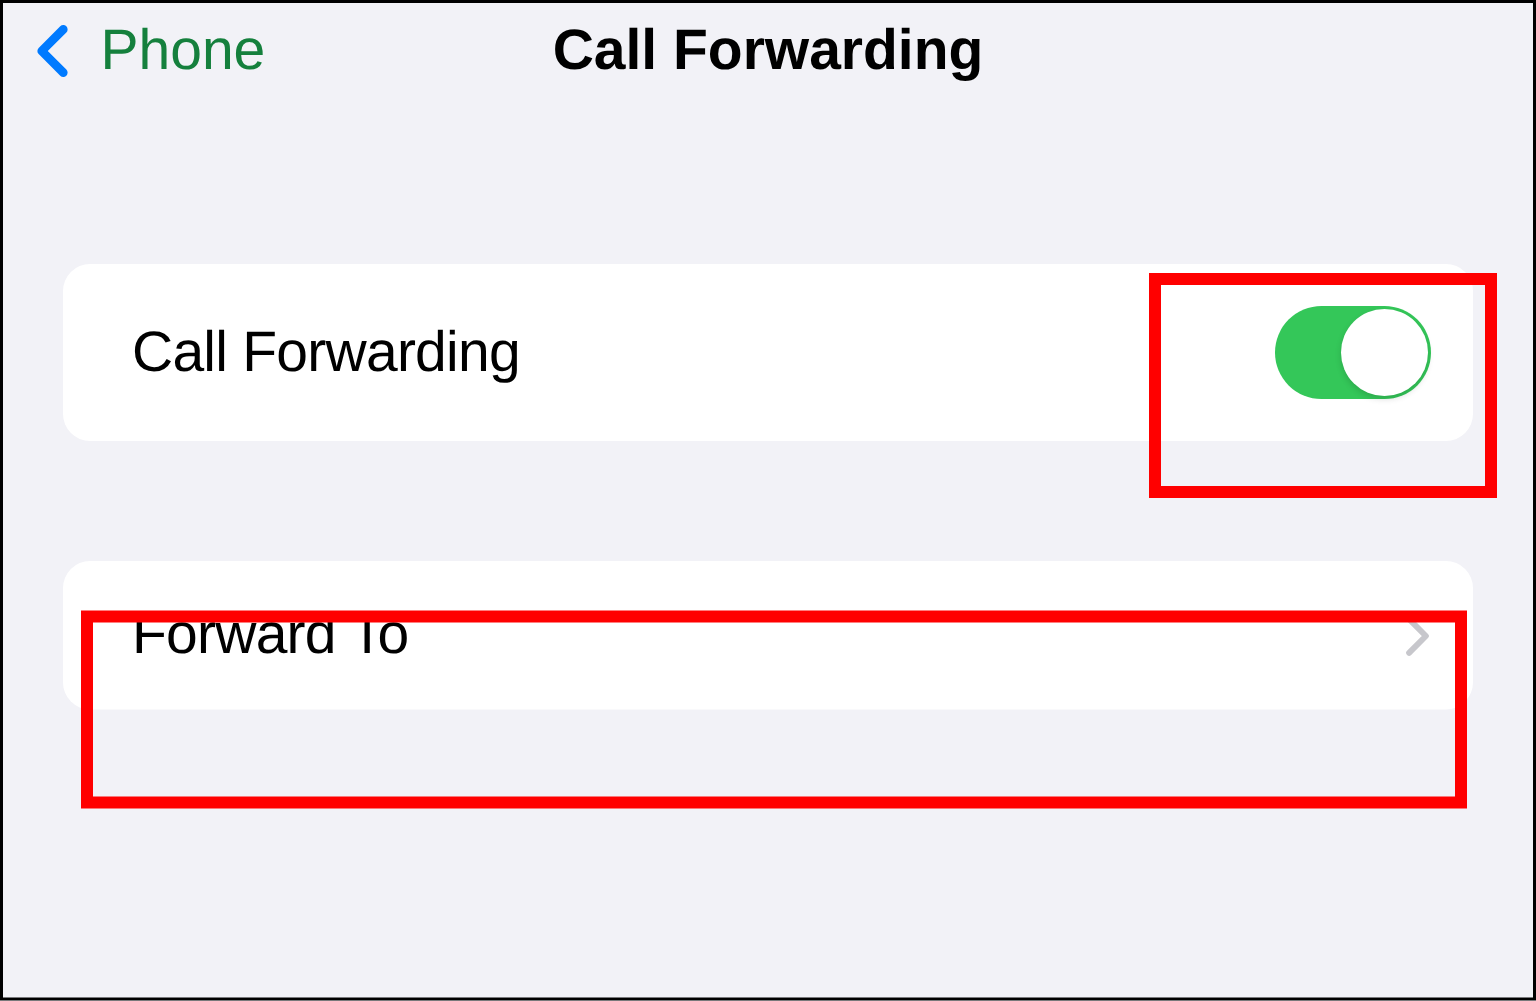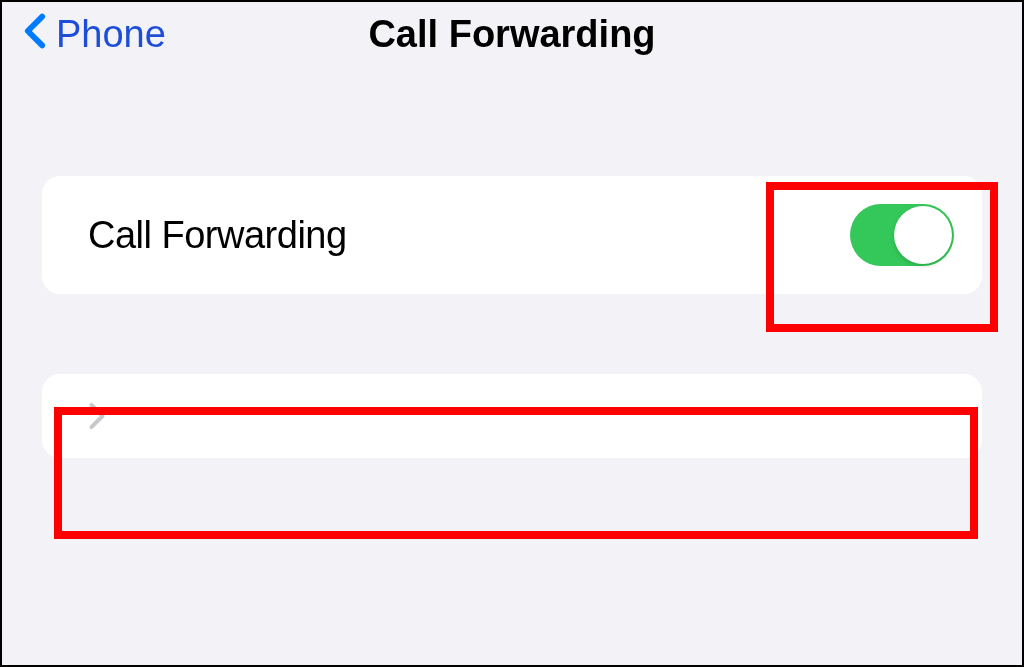--- a/index.html
+++ b/index.html
@@ -17,23 +17,23 @@
     }
     .nav-bar {
       display: flex;
       align-items: center;
       padding: 12px 20px 12px 26px;
       position: relative;
       height: 64px;
     }
     .back-button {
       display: flex;
-      align-items: flex-start;
-      gap: 10px;
-      color: #1d4ed8;
+      align-items: center;
+      gap: 21px;
+      color: #15803d;
       font-size: 38px;
       font-weight: 400;
       cursor: pointer;
       position: absolute;
       left: 22px;
     }
     .back-chevron {
       width: 22px;
       height: 36px;
     }
@@ -127,20 +127,21 @@
   <div class="settings-row">
     <span class="row-label">Call Forwarding</span>
     <div class="toggle-switch">
       <div class="toggle-knob"></div>
     </div>
   </div>
 
   <div class="group-gap"></div>
 
   <div class="settings-row">
+    <span class="row-label">Forward To</span>
     <svg class="chevron-right" viewBox="0 0 12 20" fill="none">
       <path d="M2 2 L10 10 L2 18" stroke="#c7c7cc" stroke-width="2.8" stroke-linecap="round" stroke-linejoin="round"></path>
     </svg>
   </div>
 </div>
 
 <div class="highlight-toggle"></div>
 <div class="highlight-forward"></div>
 
 </body></html>

